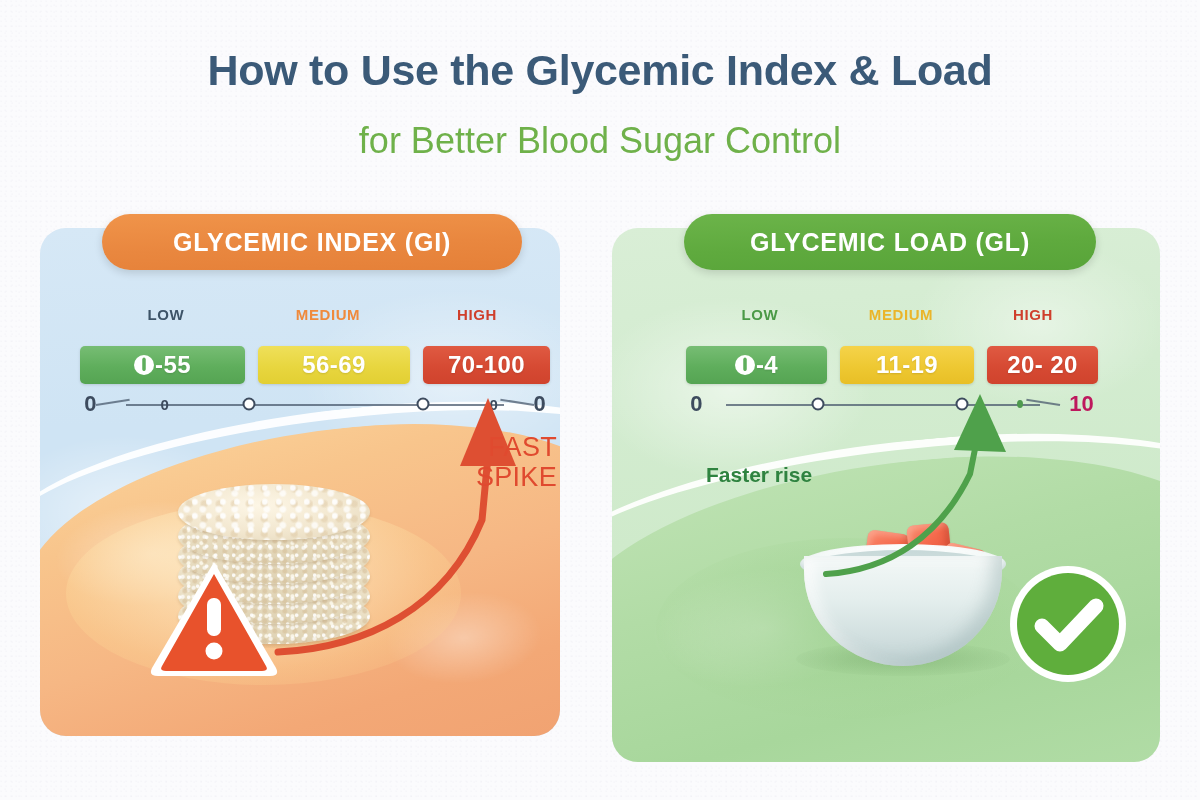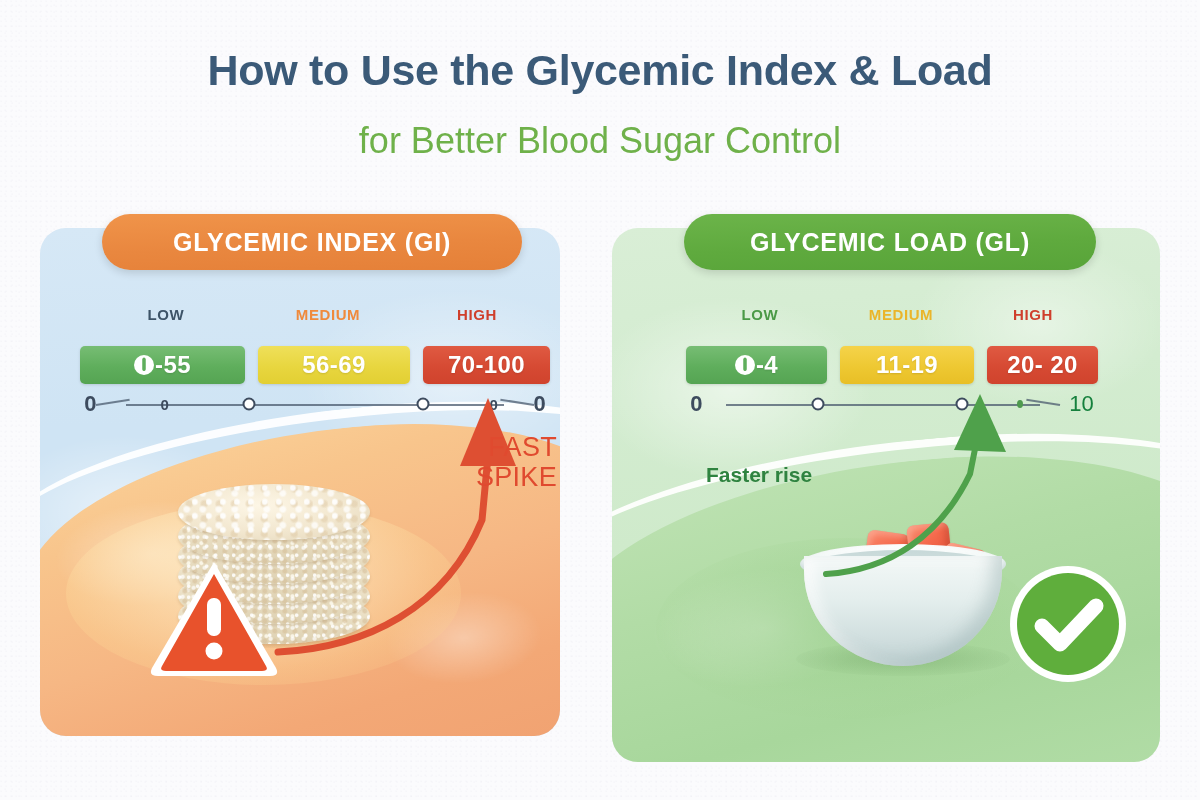--- a/index.html
+++ b/index.html
@@ -245,22 +245,22 @@
     transform: translate(-50%, -50%);
     width: 6px; height: 8px;
     border-radius: 50%;
     background: #4e9a4e;
   }
   .tick-end-label {
     position: absolute;
     top: 13px;
     transform: translate(-50%, -50%);
     font-size: 22px;
-    font-weight: normal;
-    color: #15803d;
+    font-weight: bold;
+    color: #be185d;
     line-height: 1;
   }
 
   
   .annot-fast {
     position: absolute;
     left: 437px; top: 432px;
     width: 120px;
     text-align: right;
     font-size: 27px;

